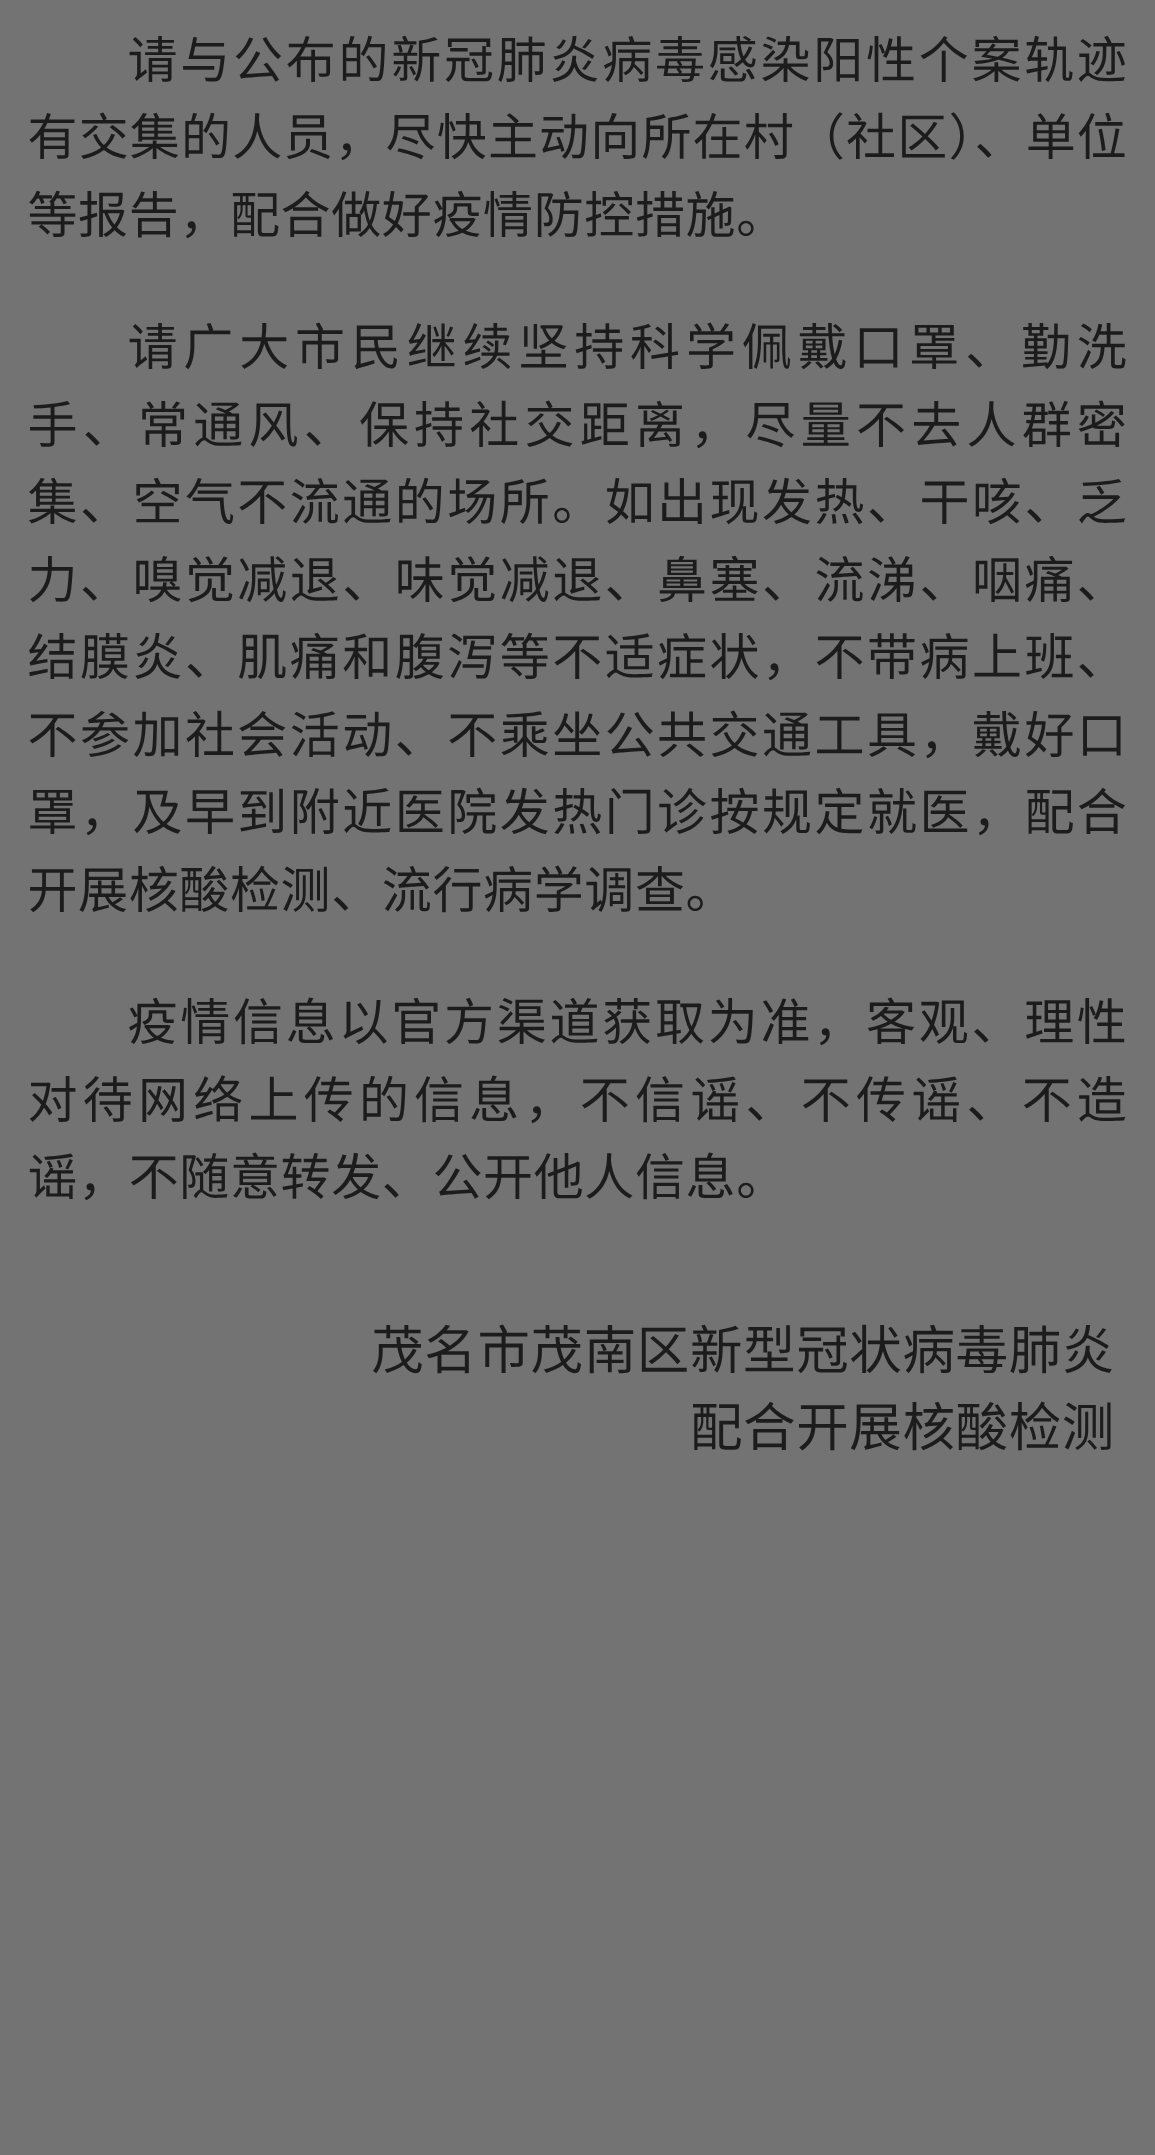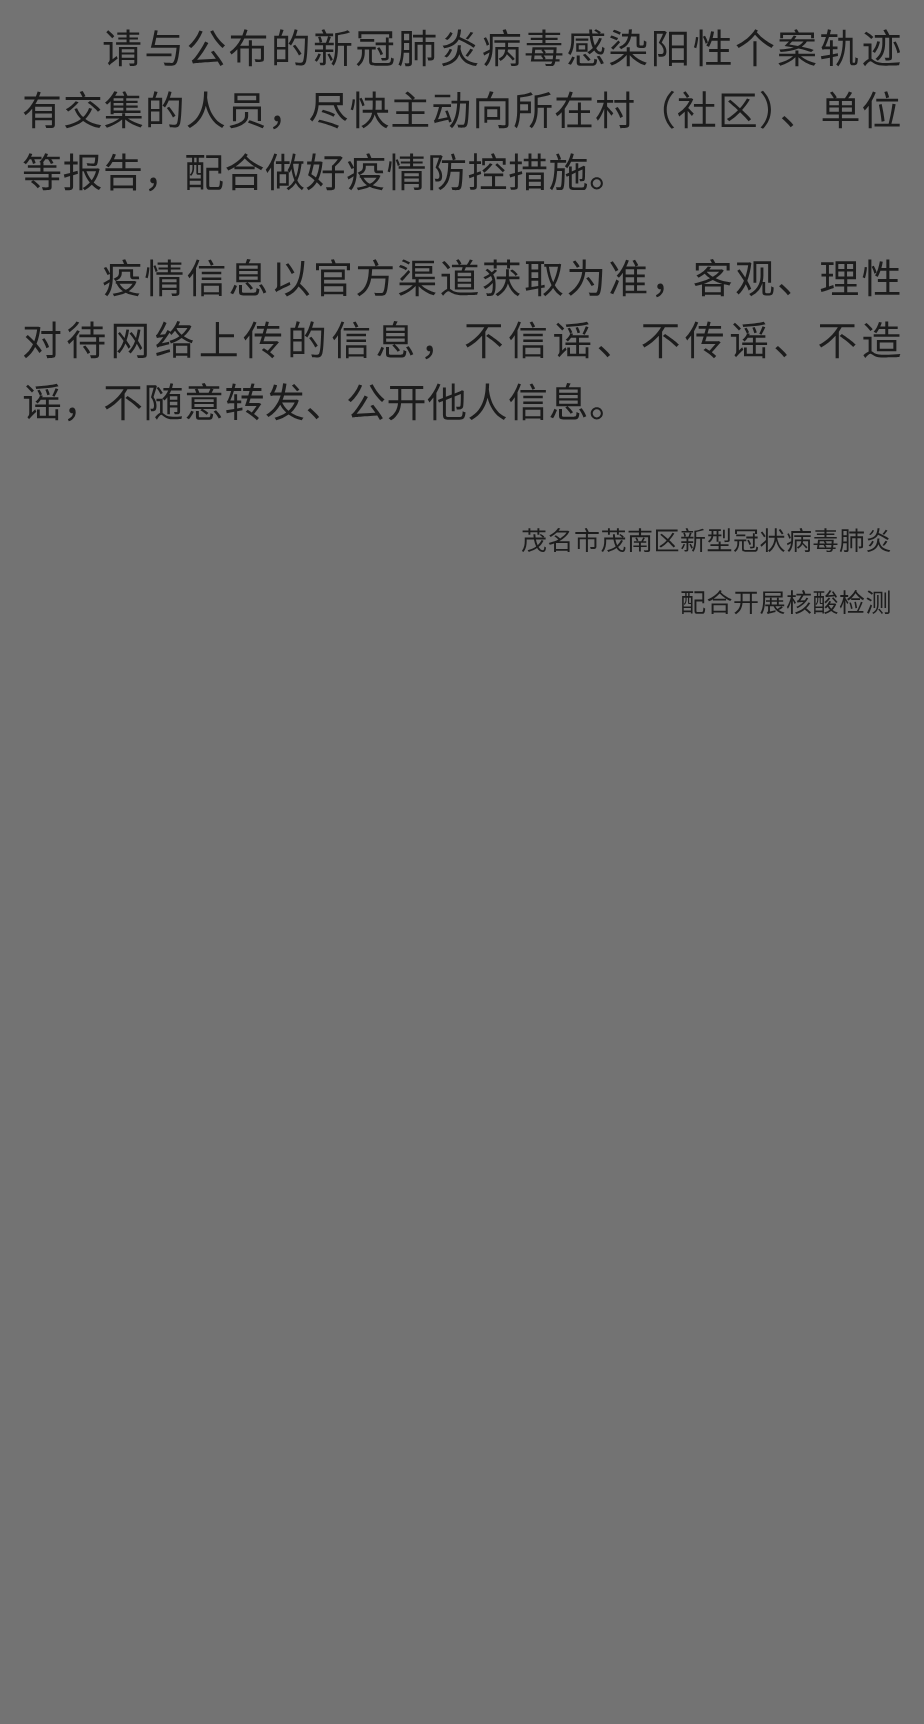--- a/index.html
+++ b/index.html
@@ -34,39 +34,40 @@
   .para {
     text-indent: 2em;
     margin: 0 0 44px 0;
   }
   .para:last-of-type {
     margin-bottom: 16px;
   }
   .signature {
     margin-top: 60px;
     text-align: right;
-    font-size: 26px;
+    font-size: 42px;
     line-height: 62px;
     letter-spacing: 0.5px;
     color: #1c1c1c;
   }
   .signature div {
     padding-right: 10px;
   }
   .sig-date {
     letter-spacing: 0.5px;
   }
 </style>
 </head>
 <body>
 
 <div class="page">
 
   <p class="body-text para">请与公布的新冠肺炎病毒感染阳性个案轨迹有交集的人员，尽快主动向所在村（社区）、单位等报告，配合做好疫情防控措施。</p>
 
+  <p class="body-text para">请广大市民继续坚持科学佩戴口罩、勤洗手、常通风、保持社交距离，尽量不去人群密集、空气不流通的场所。如出现发热、干咳、乏力、嗅觉减退、味觉减退、鼻塞、流涕、咽痛、结膜炎、肌痛和腹泻等不适症状，不带病上班、不参加社会活动、不乘坐公共交通工具，戴好口罩，及早到附近医院发热门诊按规定就医，配合开展核酸检测、流行病学调查。</p>
 
   <p class="body-text para">疫情信息以官方渠道获取为准，客观、理性对待网络上传的信息，不信谣、不传谣、不造谣，不随意转发、公开他人信息。</p>
 
   <div class="signature">
     <div>茂名市茂南区新型冠状病毒肺炎</div>
     <div>配合开展核酸检测</div>
   </div>
 
 </div>
 

